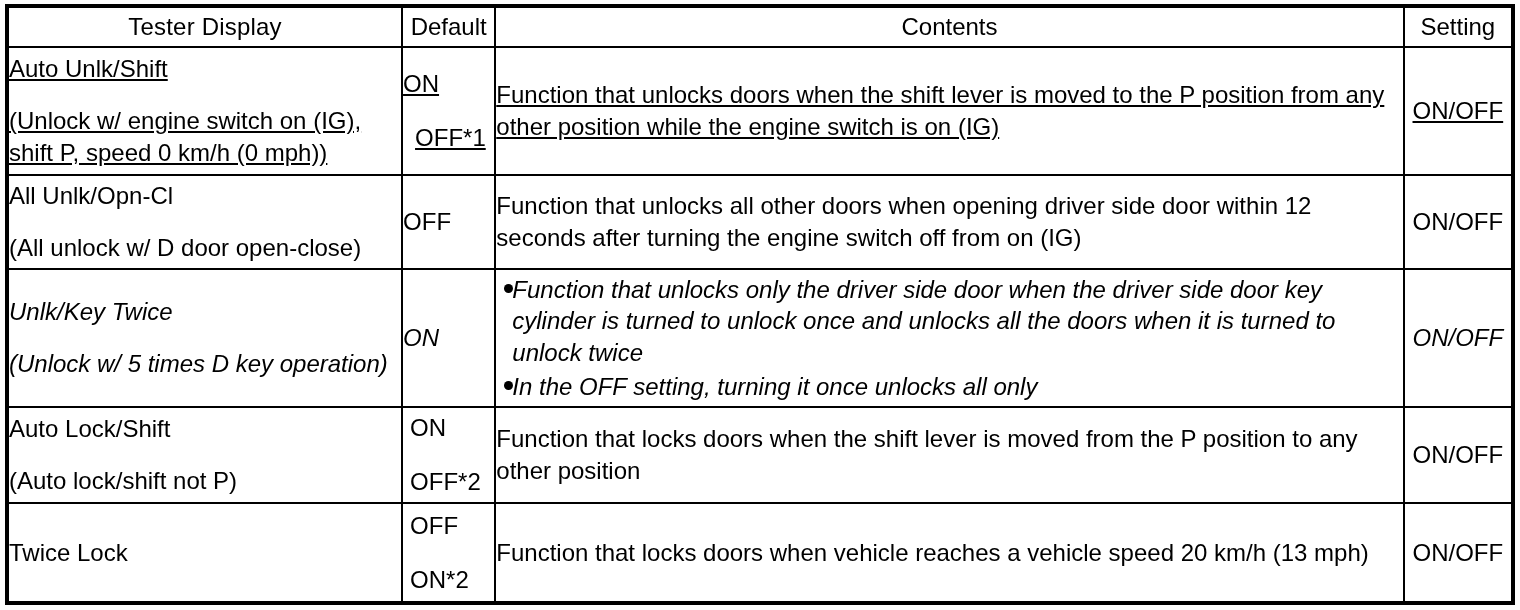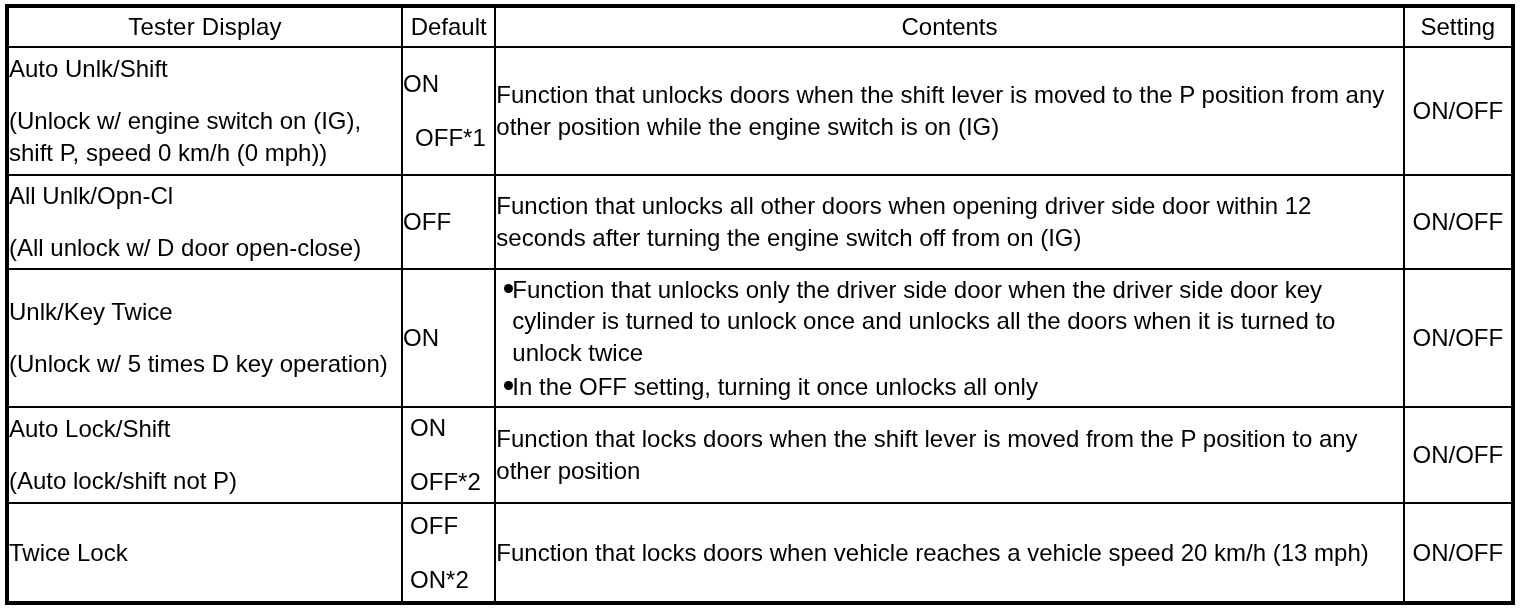--- a/index.html
+++ b/index.html
@@ -108,23 +108,23 @@
   }
 
   td.setting {
     text-align: center;
     vertical-align: middle;
     padding: 4px 2px;
     white-space: nowrap;
   }
 
   
-  tr.r1 { height: 128px; }
+  tr.r1 { height: 128px; text-decoration: underline; }
   tr.r2 { height: 94px; }
-  tr.r3 { height: 138px; }
+  tr.r3 { height: 138px; font-style: italic; }
   tr.r4 { height: 95px; }
   tr.r5 { height: 100px; }
 </style>
 </head>
 <body>
 
 <div class="table-wrap">
   <table class="spec-table">
     <colgroup>
       <col class="c-tester">

